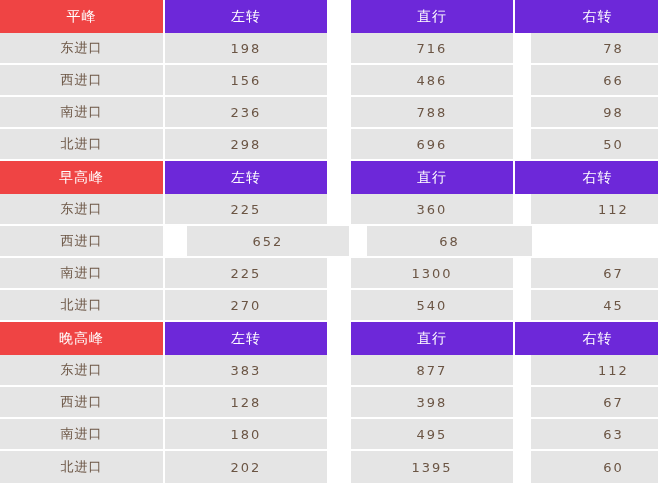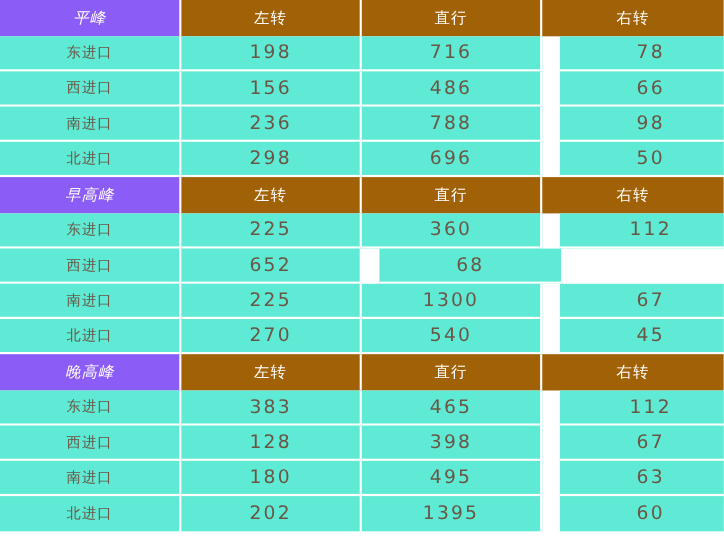--- a/index.html
+++ b/index.html
@@ -35,67 +35,66 @@
     display: flex;
     align-items: center;
     justify-content: center;
     text-align: center;
     overflow: hidden;
     white-space: nowrap;
   }
   
   .col-0 { width: 165px; flex: 0 0 165px; }
   .col-1 { width: 164px; flex: 0 0 164px; }
-  .col-2 { width: 164px; flex: 0 0 164px; }
+  .col-2 { width: 164px; flex: 0 0 164px; margin-left: 22px; }
   .col-3 { width: 165px; flex: 0 0 165px; }
 
   
   .header-row {
     height: 33px;
   }
   .header-row .cell {
     color: #ffffff;
     font-size: 14px;
     letter-spacing: 1px;
     border-right: 2px solid #ffffff;
     height: 33px;
   }
   .header-row .cell:last-child {
     border-right: none;
     text-align: right;
   }
   .header-row .cell.title-cell {
-    background: #8b5cf6;
-    font-style: italic;
+    background: #ef4444;
   }
   .header-row .cell.turn-cell {
-    background: #a16207;
+    background: #6d28d9;
   }
 
   
   .data-row {
     height: 32px;
   }
   .data-row .cell {
-    background: #5eead4;
+    background: #e5e5e5;
     color: #6b5544;
     height: 32px;
     border-right: 2px solid #ffffff;
     border-bottom: 2px solid #ffffff;
   }
   .data-row .cell:last-child {
     border-right: none;
     margin-left: 16px;
   }
   .data-row .cell.label-cell {
     font-size: 13px;
     letter-spacing: 1px;
   }
   .data-row .cell.value-cell {
-    font-size: 17px;
+    font-size: 13px;
     letter-spacing: 2px;
   }
   .section:last-child .data-row:last-child .cell {
     border-bottom: none;
   }
 </style>
 </head>
 <body>
 
 <div class="traffic-table">
@@ -171,21 +170,21 @@
     <div class="row header-row">
       <div class="cell col-0 title-cell">晚高峰</div>
       <div class="cell col-1 turn-cell">左转</div>
       <div class="cell col-2 turn-cell">直行</div>
       <div class="cell col-3 turn-cell">右转</div>
     </div>
 
     <div class="row data-row">
       <div class="cell col-0 label-cell">东进口</div>
       <div class="cell col-1 value-cell">383</div>
-      <div class="cell col-2 value-cell">465</div>
+      <div class="cell col-2 value-cell">877</div>
       <div class="cell col-3 value-cell">112</div>
     </div>
     <div class="row data-row">
       <div class="cell col-0 label-cell">西进口</div>
       <div class="cell col-1 value-cell">128</div>
       <div class="cell col-2 value-cell">398</div>
       <div class="cell col-3 value-cell">67</div>
     </div>
     <div class="row data-row">
       <div class="cell col-0 label-cell">南进口</div>

